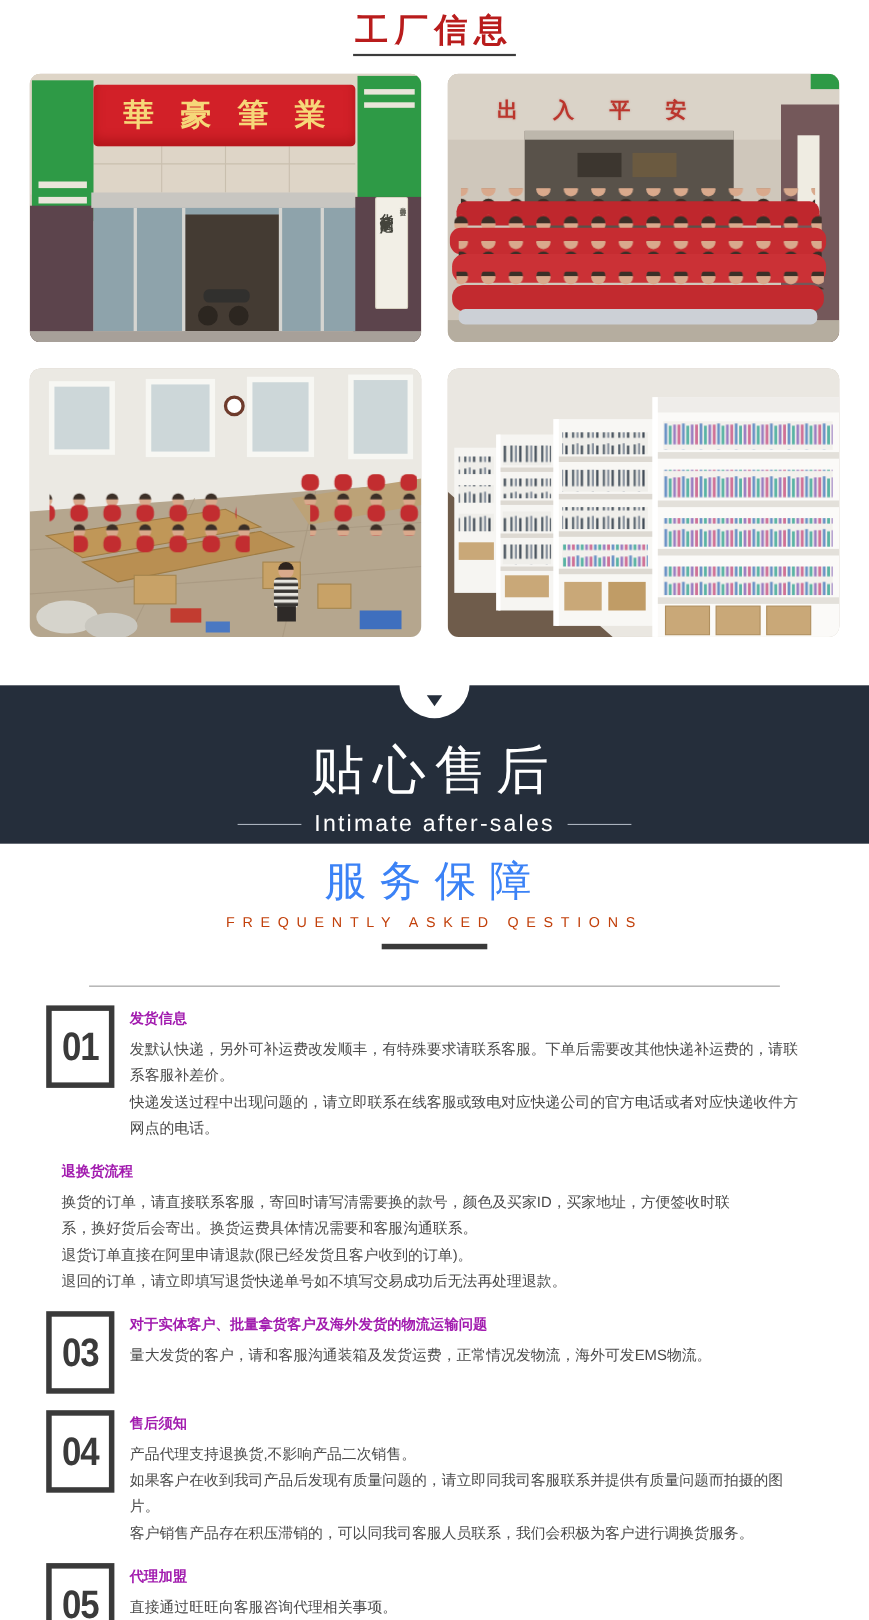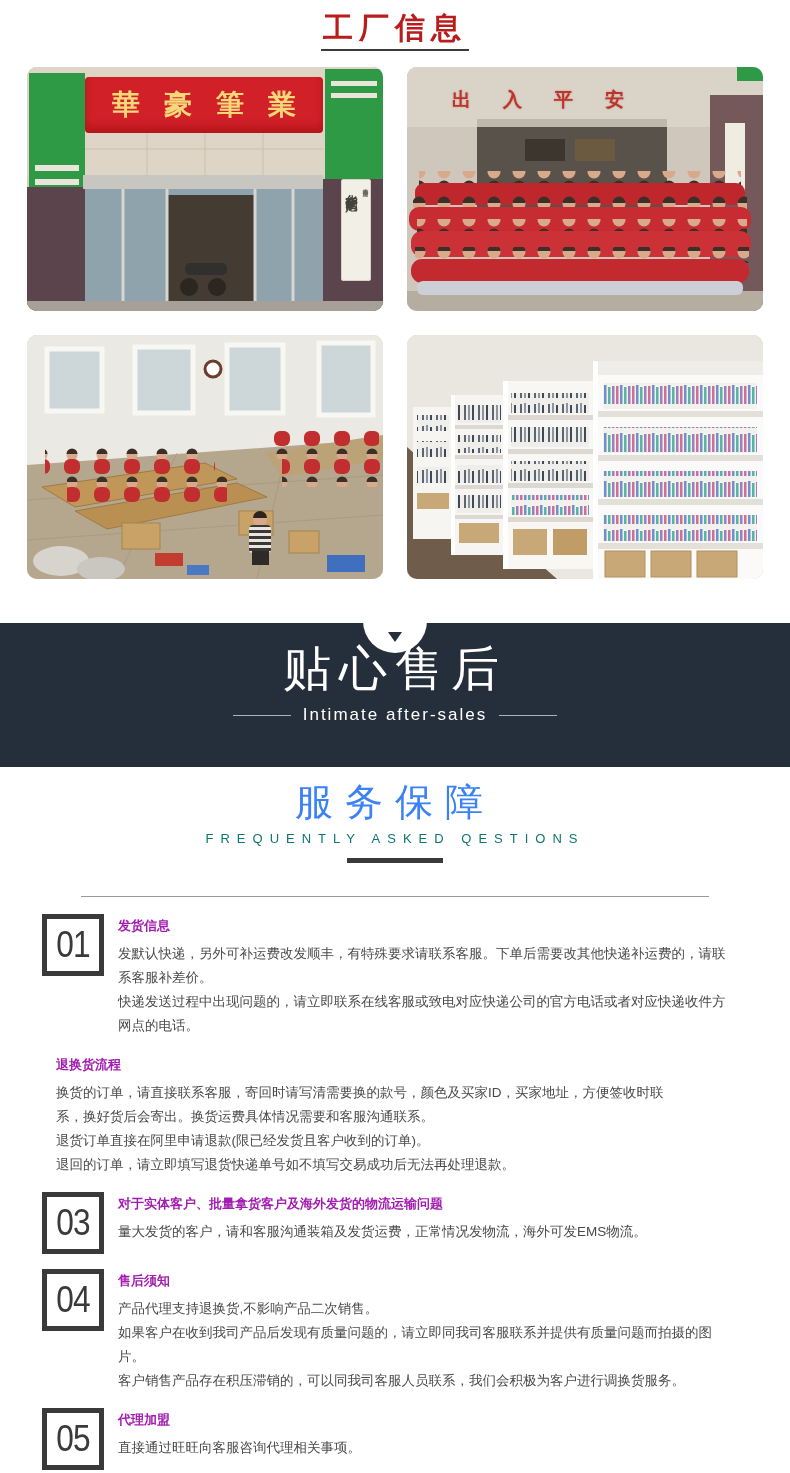--- a/index.html
+++ b/index.html
@@ -80,52 +80,52 @@
     position: absolute; top: -34px; left: 50%; transform: translateX(-50%);
     width: 64px; height: 64px; background: #ffffff; border-radius: 50%;
   }
   .banner-notch .tri {
     position: absolute; left: 50%; transform: translateX(-50%); bottom: 11px;
     width: 0; height: 0;
     border-left: 7px solid transparent; border-right: 7px solid transparent;
     border-top: 10px solid #252e3b;
   }
   .banner-title {
-    padding-top: 20px;
+    padding-top: 52px;
     color: #ffffff; font-size: 48px; letter-spacing: 8px;
     line-height: 52px; font-weight: 500;
   }
   .banner-sub {
     margin-top: 10px;
     display: flex; align-items: center; justify-content: center; gap: 12px;
-    color: #ffffff; font-size: 17px; letter-spacing: 2px;
+    color: #ffffff; font-size: 21px; letter-spacing: 2px;
   }
   .banner-sub .side-line { width: 58px; height: 1px; background: #aab2bd; }
 
   
   .service { padding-top: 14px; }
   .service-title {
     text-align: center; font-size: 38px; color: #3b82f6;
     letter-spacing: 12px; line-height: 42px; font-weight: 400;
   }
   .service-sub {
     margin-top: 8px; text-align: center;
-    font-size: 13px; color: #0f766e; letter-spacing: 7px;
+    font-size: 13px; color: #c2410c; letter-spacing: 7px;
   }
   .thick-line { width: 96px; height: 5px; background: #3a3a3a; margin: 12px auto 0; }
   .thin-line { width: 628px; height: 1px; background: #9a9a9a; border: 0; margin: 33px auto 0; }
 
   .faq-list { margin: 17px 0 0 42px; padding-bottom: 8px; }
   .faq-item { display: flex; margin-bottom: 15px; }
   .num-box {
     flex: 0 0 auto;
-    width: 62px; height: 62px;
+    width: 62px; height: 75px;
     border: 5px solid #3a3a3a;
     display: flex; align-items: center; justify-content: center;
-    color: #3a3a3a; font-size: 36px; font-weight: normal;
+    color: #3a3a3a; font-size: 36px; font-weight: bold;
   }
   .num-box span { transform: scaleX(.88); letter-spacing: -1px; }
   .faq-content { margin-left: 14px; width: 614px; }
   .faq-heading { font-size: 13px; font-weight: bold; color: #a21caf; line-height: 20px; margin: 2px 0 6px; }
   .faq-content p { font-size: 13.5px; line-height: 24px; color: #4a4a4a; }
 </style>
 </head>
 <body>
 
 <div class="page">

